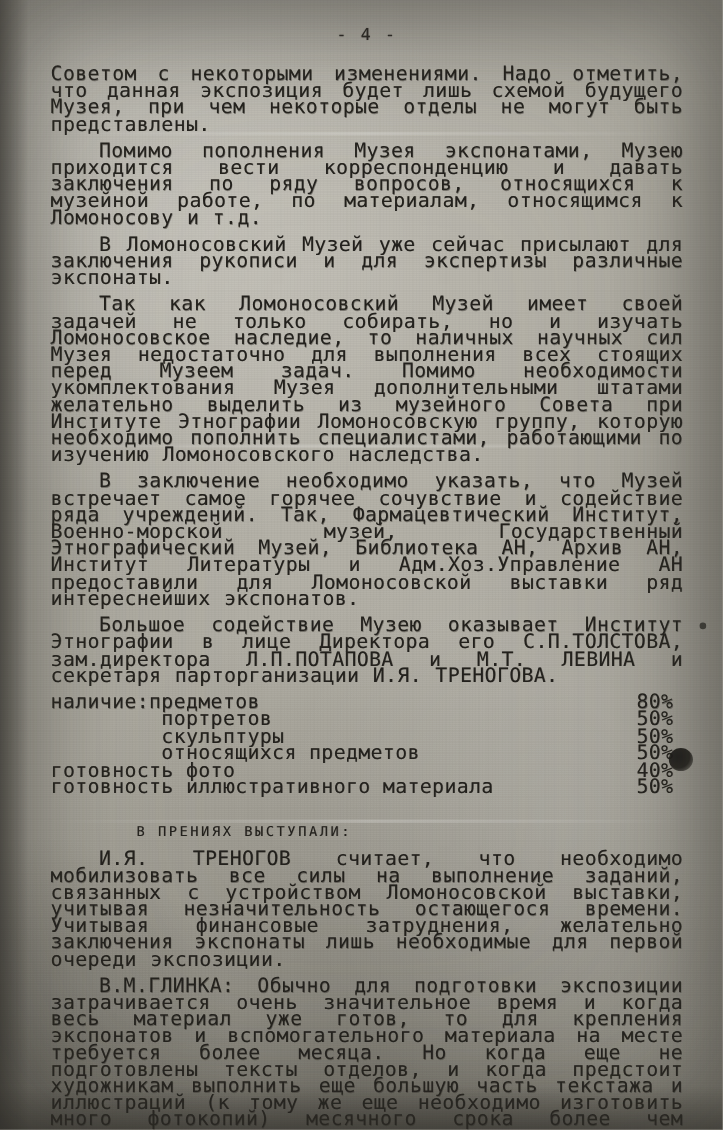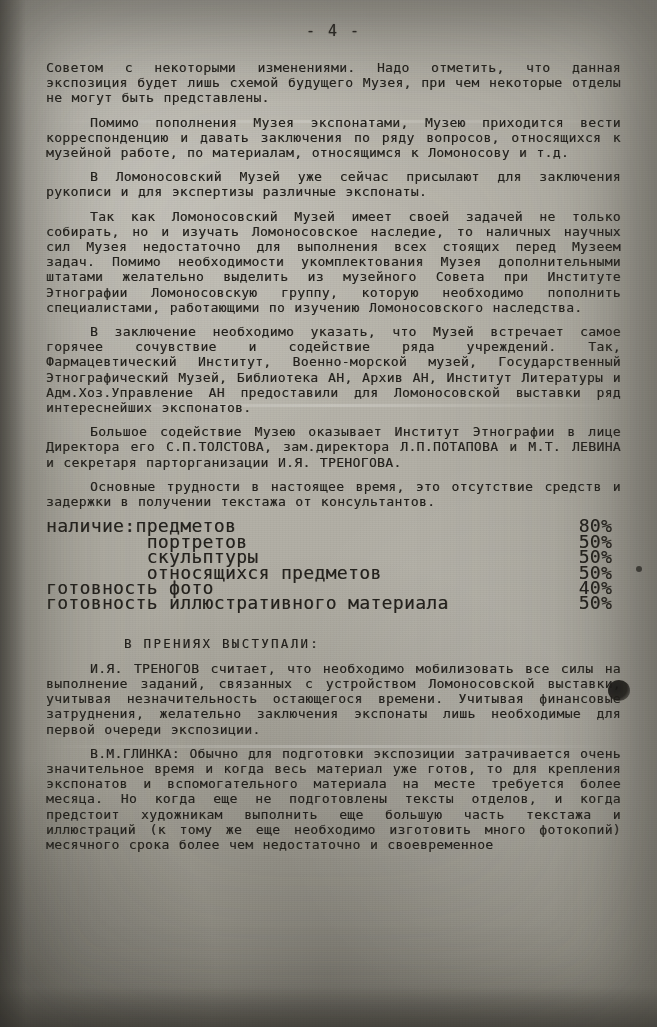--- a/index.html
+++ b/index.html
@@ -47,21 +47,21 @@
   .page-number {
     text-align: center;
     font-size: 15px;
     letter-spacing: 2px;
     margin-bottom: 20px;
     color: #2a2724;
     text-shadow: 0 0 1px rgba(0,0,0,0.5);
   }
   p.para {
     margin: 0 0 9px 0;
-    font-size: 13px;
+    font-size: 18px;
     line-height: 15.2px;
     letter-spacing: 0.35px;
     text-align: justify;
     color: #23211d;
     text-shadow: 0.4px 0.3px 0.6px rgba(70,66,60,0.55);
     word-spacing: 1px;
   }
   p.indent { text-indent: 44px; }
   p.tight { margin-bottom: 7px; }
   .heading {
@@ -144,21 +144,20 @@
 
   <div class="content">
     <div class="page-number">- 4 -</div>
 
     <p class="para">Советом с некоторыми изменениями. Надо отметить, что данная экспозиция будет лишь схемой будущего Музея, при чем некоторые отделы не могут быть представлены.</p>
     <p class="para indent">Помимо пополнения Музея экспонатами, Музею приходится вести корреспонденцию и давать заключения по ряду вопросов, относящихся к музейной работе, по материалам, относящимся к Ломоносову и т.д.</p>
     <p class="para indent">В Ломоносовский Музей уже сейчас присылают для заключения рукописи и для экспертизы различные экспонаты.</p>
     <p class="para indent">Так как Ломоносовский Музей имеет своей задачей не только собирать, но и изучать Ломоносовское наследие, то наличных научных сил Музея недостаточно для выполнения всех стоящих перед Музеем задач. Помимо необходимости укомплектования Музея дополнительными штатами желательно выделить из музейного Совета при Институте Этнографии Ломоносовскую группу, которую необходимо пополнить специалистами, работающими по изучению Ломоносовского наследства.</p>
     <p class="para indent">В заключение необходимо указать, что Музей встречает самое горячее сочувствие и содействие ряда учреждений. Так, Фармацевтический Институт, Военно-морской музей, Государственный Этнографический Музей, Библиотека АН, Архив АН, Институт Литературы и Адм.Хоз.Управление АН предоставили для Ломоносовской выставки ряд интереснейших экспонатов.</p>
     <p class="para indent">Большое содействие Музею оказывает Институт Этнографии в лице Директора его С.П.ТОЛСТОВА, зам.директора Л.П.ПОТАПОВА и М.Т. ЛЕВИНА и секретаря парторганизации И.Я. ТРЕНОГОВА.</p>
-    <p class="para indent">Основные трудности в настоящее время, это отсутствие средств и задержки в получении текстажа от консультантов.</p>
 
     <table class="figures">
       <tbody>
         <tr>
           <td class="lbl">наличие:предметов</td>
           <td class="num">80</td>
           <td class="pct">%</td>
         </tr>
         <tr>
           <td class="lbl">         портретов</td>

